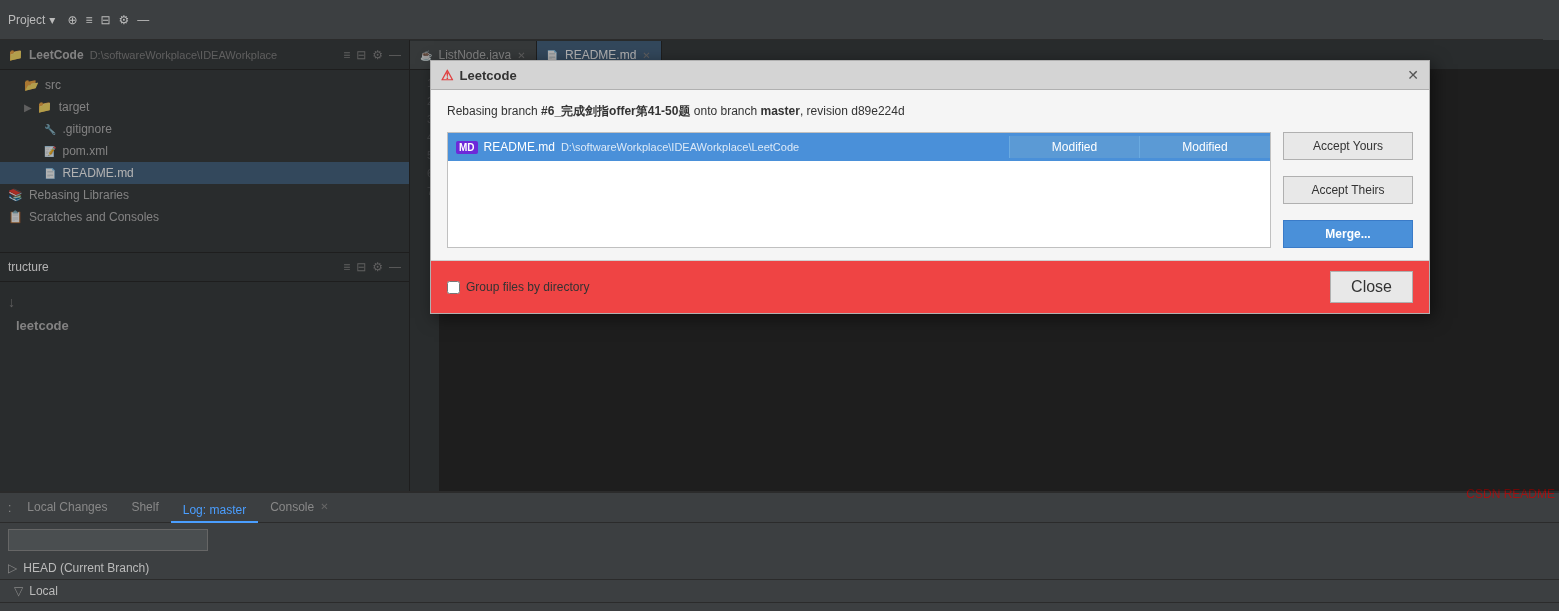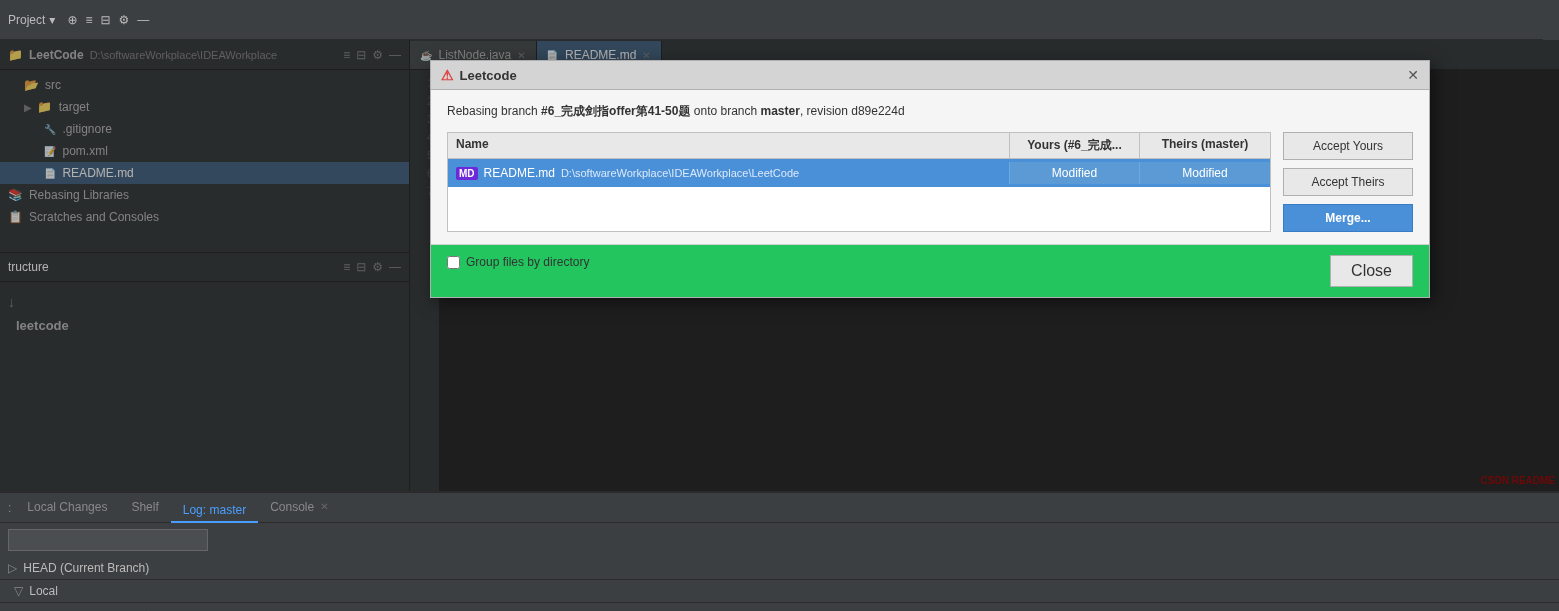--- a/index.html
+++ b/index.html
@@ -370,21 +370,21 @@
       width: 130px;
       padding: 4px 8px;
       font-size: 12px;
       text-align: center;
       background: #5b9ad5;
     }
 
     .conflict-buttons {
       display: flex;
       flex-direction: column;
-      gap: 8px;
+      gap: 16px;
       justify-content: flex-start;
       padding-top: 0;
       width: 130px;
     }
 
     .btn-accept {
       background: #e8e8e8;
       border: 1px solid #b0b0b0;
       color: #333;
       padding: 6px 12px;
@@ -401,24 +401,24 @@
       padding: 6px 2px;
       font-size: 12px;
       cursor: pointer;
       text-align: center;
       width: 130px;
       font-weight: bold;
     }
 
     .dialog-footer {
       display: flex;
-      align-items: flex-start;
+      align-items: center;
       justify-content: space-between;
       padding: 10px 16px;
-      background: #22c55e;
+      background: #ef4444;
       border-top: 1px solid #d0d0d0;
     }
 
     .checkbox-label {
       display: flex;
       align-items: center;
       gap: 6px;
       font-size: 12px;
       color: #333;
       cursor: pointer;
@@ -463,25 +463,25 @@
     .struct-name {
       color: #bbbbbb;
       font-size: 13px;
       font-weight: bold;
       padding: 4px 8px;
     }
 
     
     .watermark {
       position: absolute;
-      bottom: 125px;
+      bottom: 110px;
       right: 4px;
       color: #cc0000;
-      font-size: 10px;
-      font-weight: bold;
+      font-size: 12px;
+      font-weight: normal;
       opacity: 0.7;
     }
   </style>
 </head>
 <body>
 
 <div class="ide-background">
 
   <div class="top-toolbar">
     <div class="project-dropdown">
@@ -654,25 +654,20 @@
 
       <div class="dialog-body">
         <div class="conflict-description">
           <span>Rebasing branch </span><b>#6_完成剑指offer第41-50题</b><span> onto branch </span><b>master</b><span>, revision d89e224d</span>
         </div>
 
         <div class="conflict-table-wrapper">
 
           <div class="conflict-table-container">
 
-            <div class="conflict-table-header">
-              <div class="col-name">Name</div>
-              <div class="col-yours">Yours (#6_完成...</div>
-              <div class="col-theirs">Theirs (master)</div>
-            </div>
 
             <div class="conflict-table-row">
               <div class="row-name">
                 <span style="font-size:10px;font-weight:bold;background:#6d28d9;color:white;padding:1px 3px;border-radius:2px;">MD</span>
                 <span>README.md</span>
                 <span style="opacity:0.8;font-size:11px;">D:\softwareWorkplace\IDEAWorkplace\LeetCode</span>
               </div>
               <div class="row-yours">Modified</div>
               <div class="row-theirs">Modified</div>
             </div>

